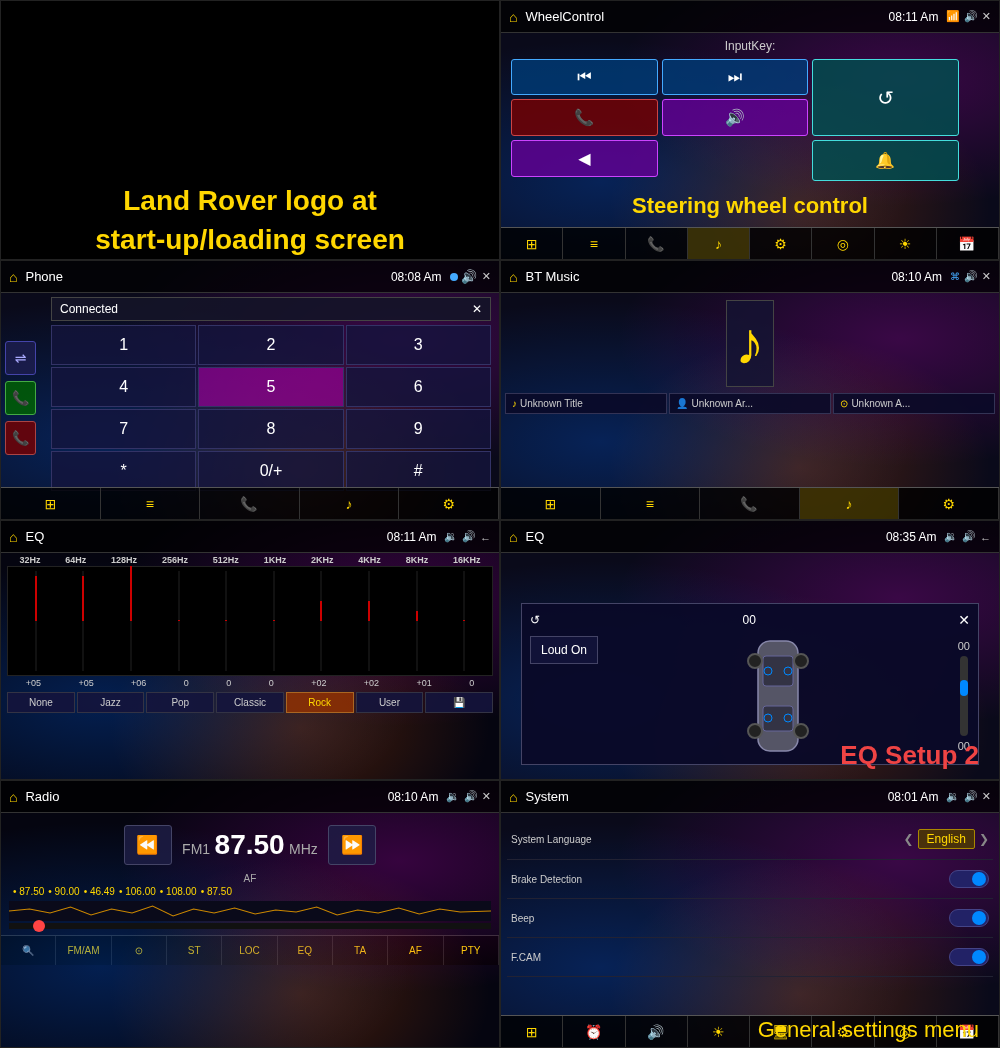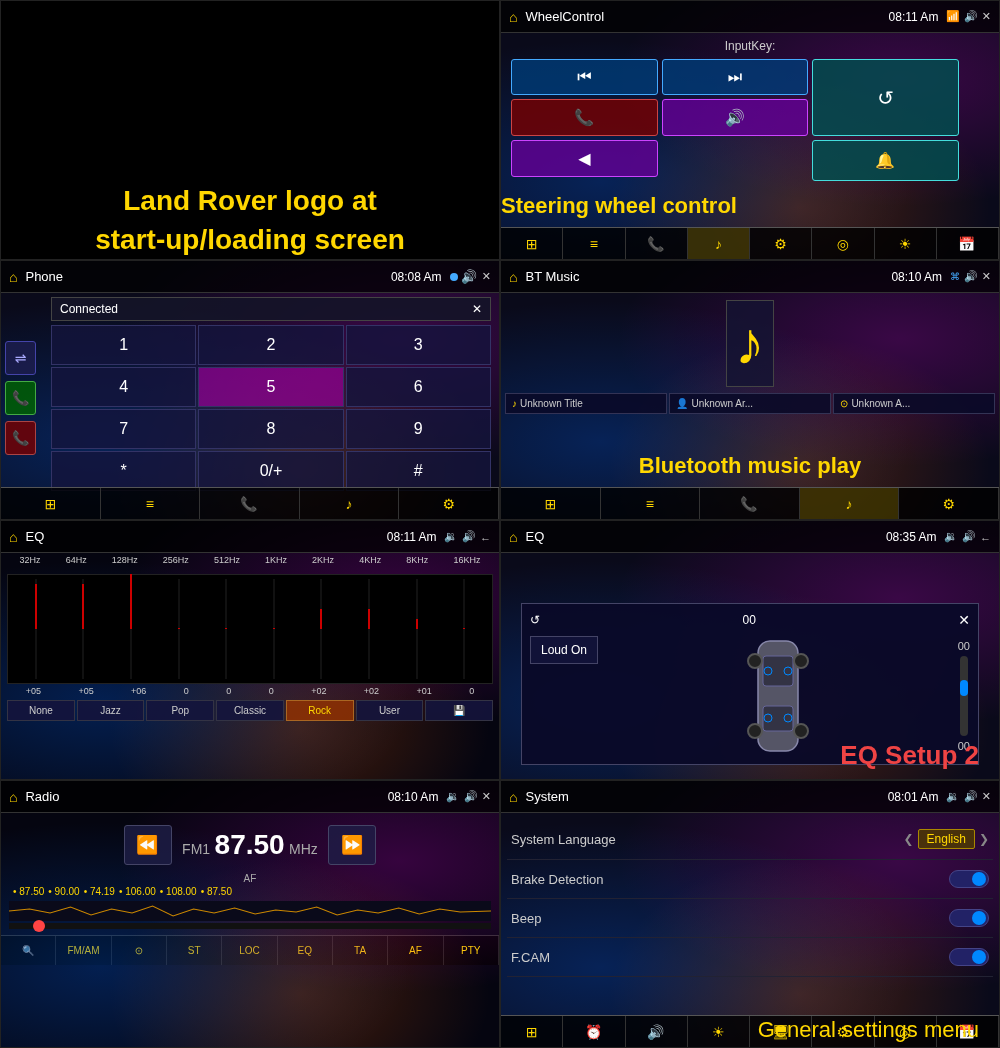--- a/index.html
+++ b/index.html
@@ -22,21 +22,21 @@
     .header-title { color: #fff; font-size: 13px; flex: 1; }
     .header-time { color: #fff; font-size: 12px; margin-right: 8px; }
     .header-icons { display: flex; gap: 4px; align-items: center; }
     .header-icon { color: #ccc; font-size: 11px; }
 
     .inputkey-label { position: relative; z-index: 2; color: #ccc; font-size: 12px; text-align: center; margin-top: 6px; }
     .wheel-btn { background: rgba(0,60,120,0.8); border: 1px solid #4af; color: #fff; padding: 8px 4px; text-align: center; font-size: 16px; border-radius: 3px; display: flex; align-items: center; justify-content: center; }
     .wheel-btn.purple { background: rgba(100,0,150,0.8); border-color: #c4f; }
     .wheel-btn.special { background: rgba(0,80,80,0.8); border-color: #4dd; }
 
-    .steering-label { position: absolute; bottom: 40px; left: 0; right: 0; z-index: 5; text-align: left; color: #FFD700; font-size: 22px; font-weight: bold; }
+    .steering-label { position: absolute; bottom: 40px; left: 0; right: 0; z-index: 5; text-align: center; color: #FFD700; font-size: 22px; font-weight: bold; }
 
     .bottom-tabs { position: absolute; bottom: 0; left: 0; right: 0; z-index: 2; background: rgba(0,0,0,0.8); display: flex; height: 32px; border-top: 1px solid #555; }
     .bottom-tab { flex: 1; display: flex; align-items: center; justify-content: center; color: #FFD700; font-size: 14px; border-right: 1px solid #333; }
     .bottom-tab.active { background: rgba(255,215,0,0.2); }
 
     
     .panel-3 { background: #0a0a1a; }
     .dialpad-connected { background: rgba(20,20,40,0.9); border: 1px solid #444; color: #fff; font-size: 12px; display: flex; align-items: center; justify-content: space-between; padding: 4px 8px; margin-bottom: 4px; }
     .dialpad-grid { display: grid; grid-template-columns: 1fr 1fr 1fr; gap: 2px; }
     .dial-btn { background: rgba(20,20,60,0.8); border: 1px solid #336; color: #fff; padding: 10px 4px; text-align: center; font-size: 16px; }
@@ -52,21 +52,21 @@
     .music-note { position: relative; z-index: 2; display: flex; justify-content: center; align-items: center; height: 100px; }
     .music-note-box { background: rgba(20,20,50,0.8); border: 1px solid #444; padding: 8px; }
     .music-note-icon { font-size: 60px; color: #FFD700; }
     .music-info-tabs { position: relative; z-index: 2; display: flex; margin: 0 4px; gap: 2px; }
     .music-info-tab { background: rgba(10,10,40,0.9); border: 1px solid #335; color: #ccc; font-size: 10px; padding: 4px 6px; display: flex; align-items: center; gap: 3px; flex: 1; }
     .music-info-tab .tab-icon { color: #FFD700; font-size: 10px; }
     .bt-music-label { position: absolute; bottom: 40px; left: 0; right: 0; z-index: 5; text-align: center; color: #FFD700; font-size: 22px; font-weight: bold; }
 
     
     .panel-5 { background: #050510; }
-    .eq-freq-labels { display: flex; justify-content: space-around; color: #ccc; font-size: 9px; margin-bottom: 9px; }
+    .eq-freq-labels { display: flex; justify-content: space-around; color: #ccc; font-size: 9px; margin-bottom: 1px; font-weight: bold; }
     .eq-val-labels { display: flex; justify-content: space-around; color: #ccc; font-size: 9px; margin-top: 2px; }
     .eq-presets { display: flex; gap: 2px; margin-top: 4px; }
     .eq-preset { background: rgba(20,20,60,0.9); border: 1px solid #334; color: #ccc; font-size: 10px; padding: 4px 6px; flex: 1; text-align: center; }
     .eq-preset.active { background: rgba(150,50,0,0.8); border-color: #a62; color: #FFD700; }
     .eq-setup-label { position: absolute; bottom: 8px; right: 20px; z-index: 5; color: #FFD700; font-size: 26px; font-weight: bold; opacity: 0.85; }
 
     
     .panel-6 { background: #0a0a1a; }
     .eq2-dialog { position: relative; z-index: 2; margin: 50px 20px 10px 20px; background: rgba(10,10,40,0.95); border: 1px solid #446; padding: 8px; }
     .eq2-dialog-header { display: flex; justify-content: space-between; align-items: center; color: #fff; font-size: 12px; margin-bottom: 8px; }
@@ -89,21 +89,21 @@
     .radio-waveform { height: 20px; background: #0a0a1a; margin: 2px 0; position: relative; overflow: hidden; }
     .radio-slider { width: 100%; height: 6px; background: #111; position: relative; margin: 2px 0; }
     .radio-slider-thumb { position: absolute; left: 5%; top: -3px; width: 12px; height: 12px; background: #f44; border-radius: 50%; }
     .radio-bottom { display: flex; background: rgba(0,0,0,0.8); border-top: 1px solid #333; height: 30px; }
     .radio-bottom-btn { flex: 1; display: flex; align-items: center; justify-content: center; color: #FFD700; font-size: 10px; border-right: 1px solid #222; }
 
     
     .panel-8 { background: #0a0a1a; }
     .settings-list { position: relative; z-index: 2; padding: 6px; }
     .settings-row { display: flex; align-items: center; justify-content: space-between; padding: 10px 4px; border-bottom: 1px solid #223; }
-    .settings-label { color: #ccc; font-size: 13px; }
+    .settings-label { color: #ccc; font-size: 10px; }
     .settings-control { display: flex; align-items: center; gap: 4px; }
     .settings-arrow { color: #888; font-size: 12px; }
     .settings-value { background: rgba(80,60,0,0.8); border: 1px solid #a80; color: #FFD700; font-size: 12px; padding: 2px 8px; border-radius: 2px; }
     .toggle-switch { width: 40px; height: 18px; background: #226; border-radius: 9px; position: relative; border: 1px solid #448; }
     .toggle-thumb { position: absolute; right: 2px; top: 1px; width: 14px; height: 14px; background: #08f; border-radius: 50%; }
     .settings-menu-label { position: absolute; bottom: 4px; right: 20px; z-index: 5; color: #FFD700; font-size: 22px; font-weight: normal; }
 
     
     .bt-dot { width: 8px; height: 8px; background: #4af; border-radius: 50%; display: inline-block; }
 
@@ -227,21 +227,20 @@
       </div>
       <div class="music-info-tab">
         <span class="tab-icon">👤</span>
         <span>Unknown Ar...</span>
       </div>
       <div class="music-info-tab">
         <span class="tab-icon">⊙</span>
         <span>Unknown A...</span>
       </div>
     </div>
-    <div class="bt-music-label">Bluetooth music play</div>
     <div class="bottom-tabs">
       <div class="bottom-tab">⊞</div>
       <div class="bottom-tab">≡</div>
       <div class="bottom-tab">📞</div>
       <div class="bottom-tab active">♪</div>
       <div class="bottom-tab">⚙</div>
     </div>
   </div>
 
   <div class="panel panel-5">
@@ -408,21 +407,21 @@
           <span class="radio-band">FM1</span>
           <span class="radio-freq">87.50</span>
           <span class="radio-unit">MHz</span>
         </div>
         <div class="radio-btn">⏩</div>
       </div>
       <div class="radio-af">AF</div>
       <div class="radio-scale">
         <span style="color:#FFD700;">• 87.50</span>
         <span>• 90.00</span>
-        <span>• 74.19</span>
+        <span>• 46.49</span>
         <span>• 106.00</span>
         <span>• 108.00</span>
         <span>• 87.50</span>
       </div>
       <div class="radio-waveform">
         <svg width="100%" height="20" viewBox="0 0 470 20" preserveAspectRatio="none">
           <polyline points="0,10 20,8 40,12 60,6 80,14 100,8 120,12 140,5 160,15 180,8 200,12 220,7 240,13 260,9 280,11 300,6 320,14 340,9 360,12 380,7 400,13 420,8 440,11 470,10" fill="none" stroke="#c80" stroke-width="1"></polyline>
         </svg>
       </div>
       <div class="radio-slider">

